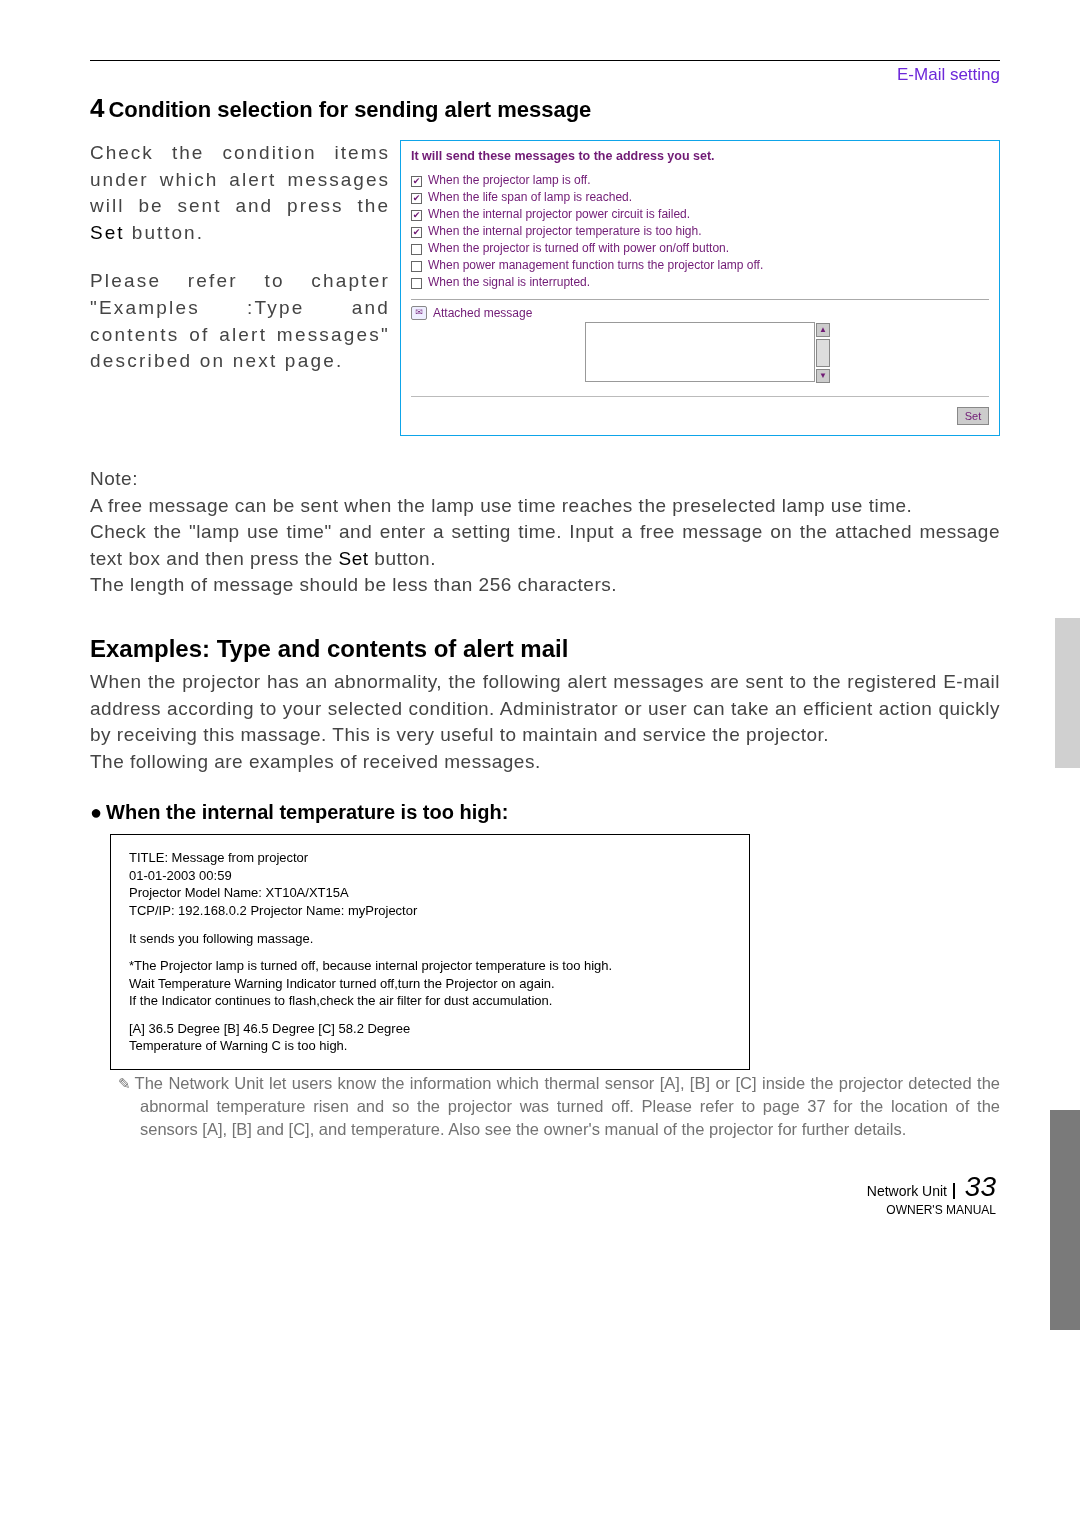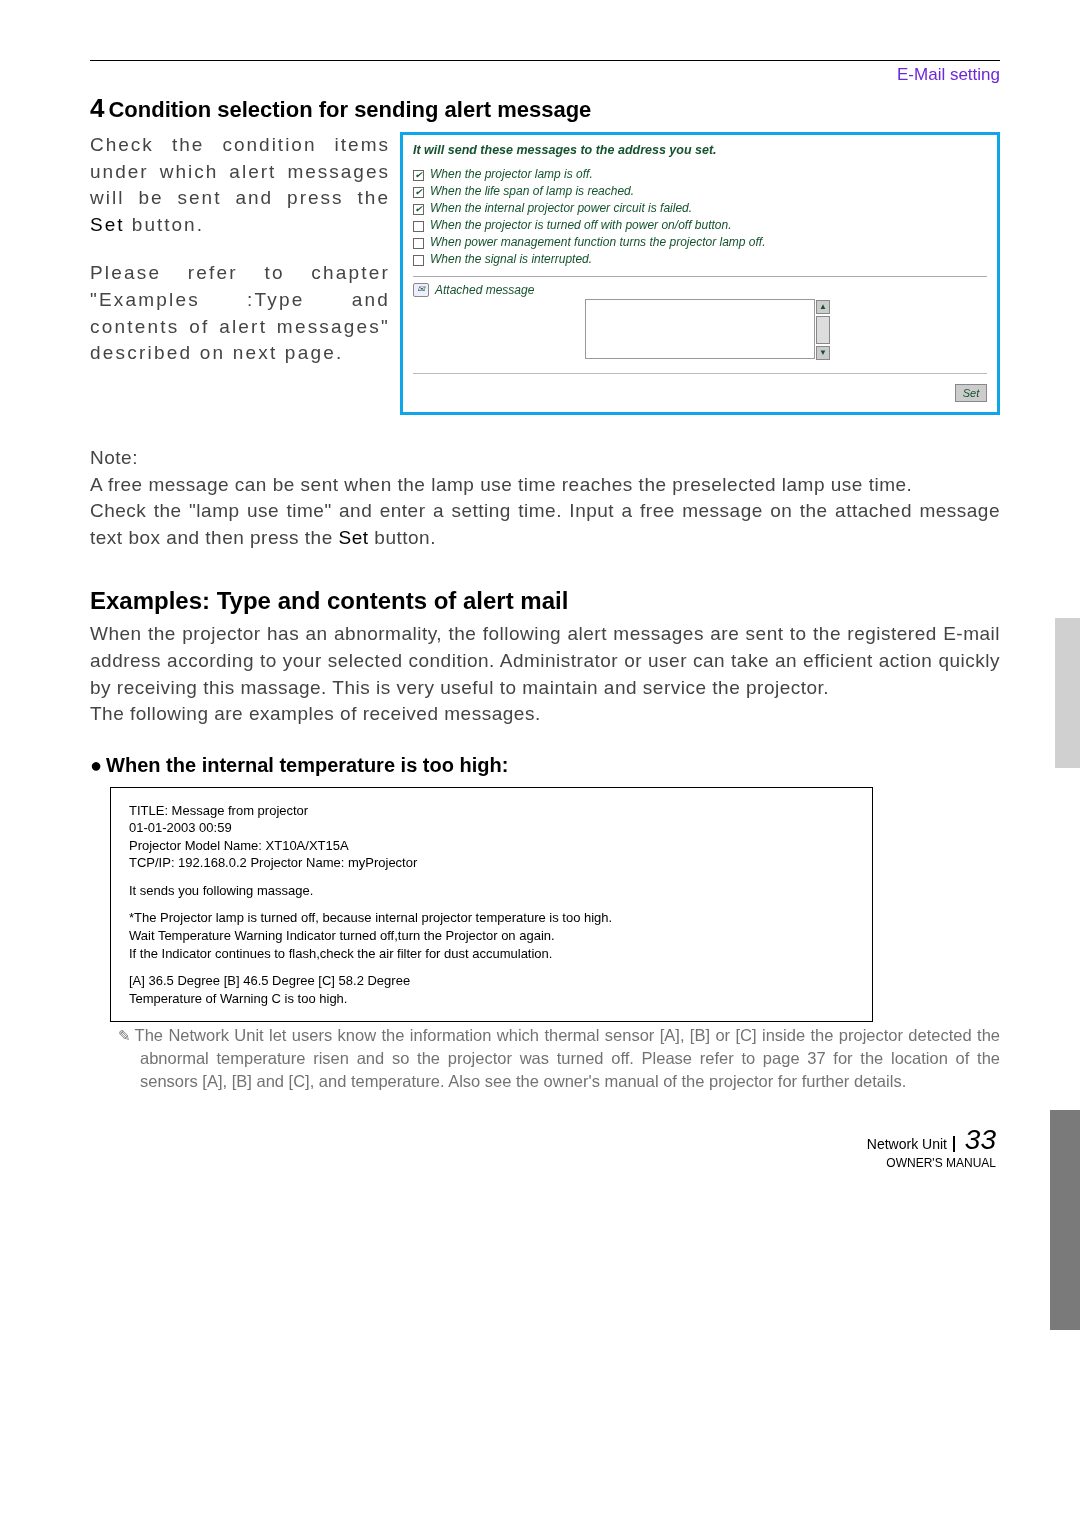--- a/index.html
+++ b/index.html
@@ -54,66 +54,65 @@
   .section4-wrap {
     display: flex;
     gap: 10px;
   }
   .section4-left {
     flex: 0 0 300px;
   }
   .step-title {
     font-size: 22px;
     font-weight: bold;
-    margin-bottom: 8px;
+    margin-bottom: 16px;
   }
   .step-num {
     font-size: 26px;
     font-weight: bold;
     margin-right: 4px;
   }
   .body-text {
     font-size: 19px;
     line-height: 1.4;
     letter-spacing: 0.5px;
     color: #444;
     text-align: justify;
   }
   .section4-left .body-text { text-align: justify; }
   .set-word { font-family: Arial; font-weight: normal; color:#000; }
   .gap { height: 22px; }
   .screenshot-box {
     flex: 1;
-    border: 3px solid #0ea5e9;
+    border: 1px solid #0ea5e9;
     padding: 8px 10px 10px 10px;
     font-size: 12px;
-    color: #14532d;
+    color: #701a75;
     background: #fff;
-    font-style: italic;
   }
   .sc-title { font-weight: bold; font-size: 12.5px; margin-bottom: 10px; }
   .sc-row { display: flex; align-items: flex-end; gap: 6px; margin: 3px 0; font-size: 12px;}
   .sc-check { width:11px; height:11px; border:1px solid #666; display:inline-flex; align-items:center; justify-content:center; font-size:9px; background:#fff;}
   .sc-check.checked::after { content:"✔"; font-size:9px; line-height:1;}
   .sc-divider { border-top:1px solid #aaa; margin:10px 0 6px 0;}
   .sc-hours-input { width:30px; height:14px; border:1px solid #666; font-size:11px; padding:0 2px; display:inline-block; background:#fff;}
   .sc-msgbox { margin-top:4px; display:flex; gap:6px; align-items:flex-start;}
   .sc-msgicon { width:16px; height:14px; border:1px solid #888; border-radius:2px; background:#eef; font-size:9px; text-align:center;}
   .sc-textarea { width:230px; height:60px; border:1px solid #999; background:#fff; margin:2px auto 0 auto; position:relative;}
   .sc-scroll { position:absolute; right:-16px; top:0; width:14px; display:flex; flex-direction:column; gap:2px;}
   .sc-scroll-btn { width:14px; height:14px; background:#ccc; border:1px solid #888; font-size:8px; text-align:center; line-height:12px;}
   .sc-setbtn { float:right; margin-top:10px; width:32px; height:18px; background:#ccc; border:1px solid #888; font-size:11px; text-align:center; line-height:16px;}
   .note-block { margin-top: 30px; }
   .examples-title { font-size: 24px; font-weight: bold; margin-top: 36px; margin-bottom: 6px; }
   .sub-bullet-title { font-weight: bold; font-size: 20px; margin-top: 26px; margin-bottom: 10px;}
   .bullet-dot { font-size:20px; margin-right:4px;}
   .email-box {
     border: 1px solid #000;
     padding: 14px 18px;
-    width: 763px;
+    width: 640px;
     margin-left: 20px;
     font-size: 13px;
     line-height: 1.35;
   }
   .email-box p { margin-bottom: 10px; }
   .footnote {
     margin-top: 2px;
     font-size: 16.5px;
     line-height: 1.4;
     padding-left: 50px;
@@ -163,20 +162,24 @@
           <span class="sc-check checked"></span>
           <span>When the projector lamp is off.</span>
         </div>
       <div class="sc-row">
           <span class="sc-check checked"></span>
           <span>When the life span of lamp is reached.</span>
         </div>
       <div class="sc-row">
           <span class="sc-check checked"></span>
           <span>When the internal projector power circuit is failed.</span>
+        </div>
+      <div class="sc-row">
+          <span class="sc-check checked"></span>
+          <span>When the internal projector temperature is too high.</span>
         </div>
       <div class="sc-row">
           <span class="sc-check"></span>
           <span>When the projector is turned off with power on/off button.</span>
         </div>
       <div class="sc-row">
           <span class="sc-check"></span>
           <span>When power management function turns the projector lamp off.</span>
         </div>
       <div class="sc-row">
@@ -202,20 +205,21 @@
       <div style="clear:both"></div>
     </div>
   </div>
 
   <div class="note-block">
     <div class="body-text">Note:</div>
     <div class="body-text">A free message can be sent when the lamp use time reaches the preselected lamp use time.</div>
     <div class="body-text">
       <span>Check the "lamp use time" and enter a setting time. Input a free message on the attached message text box and then press the </span><span class="set-word">Set</span><span> button.</span>
     </div>
+    <div class="body-text">The length of message should be less than 256 characters.</div>
   </div>
 
   <div class="examples-title">Examples: Type and contents of alert mail</div>
   <div class="body-text">When the projector has an abnormality, the following alert messages are sent to the registered E-mail address according to your selected condition. Administrator or user can take an efficient action quickly by receiving this massage. This is very useful to maintain and service the projector.</div>
   <div class="body-text">The following are examples of received messages.</div>
 
   <div class="sub-bullet-title">
     <span class="bullet-dot">●</span><span>When the internal temperature is too high:</span>
   </div>
 

